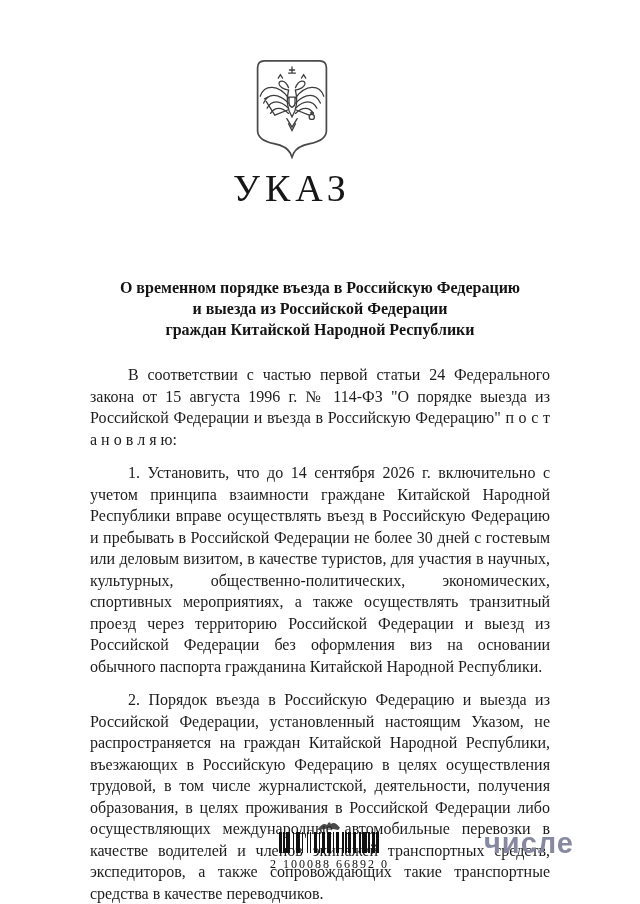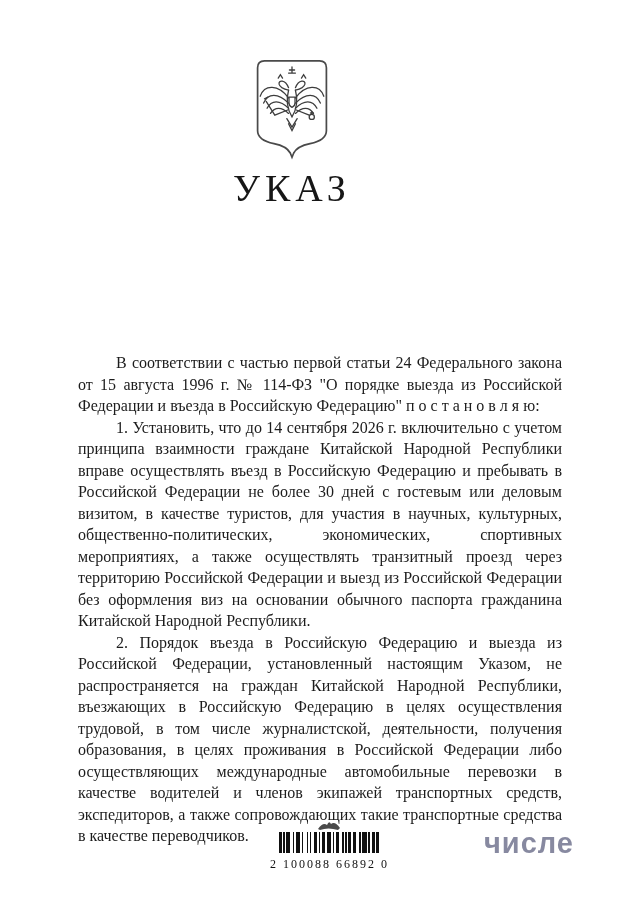--- a/index.html
+++ b/index.html
@@ -66,21 +66,21 @@
     position: absolute;
     top: 352px;
     left: 78px;
     width: 484px;
     font-size: 16px;
     line-height: 21.5px;
     text-align: justify;
     color: #1c1c1c;
   }
   .body-text p {
-    margin: 0;
+    margin: 12px;
     text-indent: 38px;
   }
 
   
   .barcode-block {
     position: absolute;
     top: 817px;
     left: 270px;
     width: 118px;
     text-align: center;
@@ -145,20 +145,25 @@
         <circle cx="73" cy="70" r="3"></circle>
         <path d="M73,67 v-3 M71.5,65.5 h3"></path>
         <path d="M45,62 L30,68 L20,52"></path>
         <path d="M18,49 l4,-2"></path>
       </g>
     </svg>
   </div>
 
   <div class="doc-type">УКАЗ</div>
 
+  <div class="doc-title">
+    <div>О временном порядке въезда в Российскую Федерацию</div>
+    <div>и выезда из Российской Федерации</div>
+    <div>граждан Китайской Народной Республики</div>
+  </div>
 
   <div class="body-text">
     <p>В соответствии с частью первой статьи 24 Федерального закона от 15 августа 1996 г. № 114-ФЗ "О порядке выезда из Российской Федерации и въезда в Российскую Федерацию" п о с т а н о в л я ю:</p>
     <p>1. Установить, что до 14 сентября 2026 г. включительно с учетом принципа взаимности граждане Китайской Народной Республики вправе осуществлять въезд в Российскую Федерацию и пребывать в Российской Федерации не более 30 дней с гостевым или деловым визитом, в качестве туристов, для участия в научных, культурных, общественно-политических, экономических, спортивных мероприятиях, а также осуществлять транзитный проезд через территорию Российской Федерации и выезд из Российской Федерации без оформления виз на основании обычного паспорта гражданина Китайской Народной Республики.</p>
     <p>2. Порядок въезда в Российскую Федерацию и выезда из Российской Федерации, установленный настоящим Указом, не распространяется на граждан Китайской Народной Республики, въезжающих в Российскую Федерацию в целях осуществления трудовой, в том числе журналистской, деятельности, получения образования, в целях проживания в Российской Федерации либо осуществляющих международные автомобильные перевозки в качестве водителей и членов экипажей транспортных средств, экспедиторов, а также сопровождающих такие транспортные средства в качестве переводчиков.</p>
   </div>
 
   <div class="barcode-block">
     <div class="barcode-stamp">
       <svg viewBox="0 0 26 12" width="26" height="12" xmlns="http://www.w3.org/2000/svg" aria-hidden="true">

